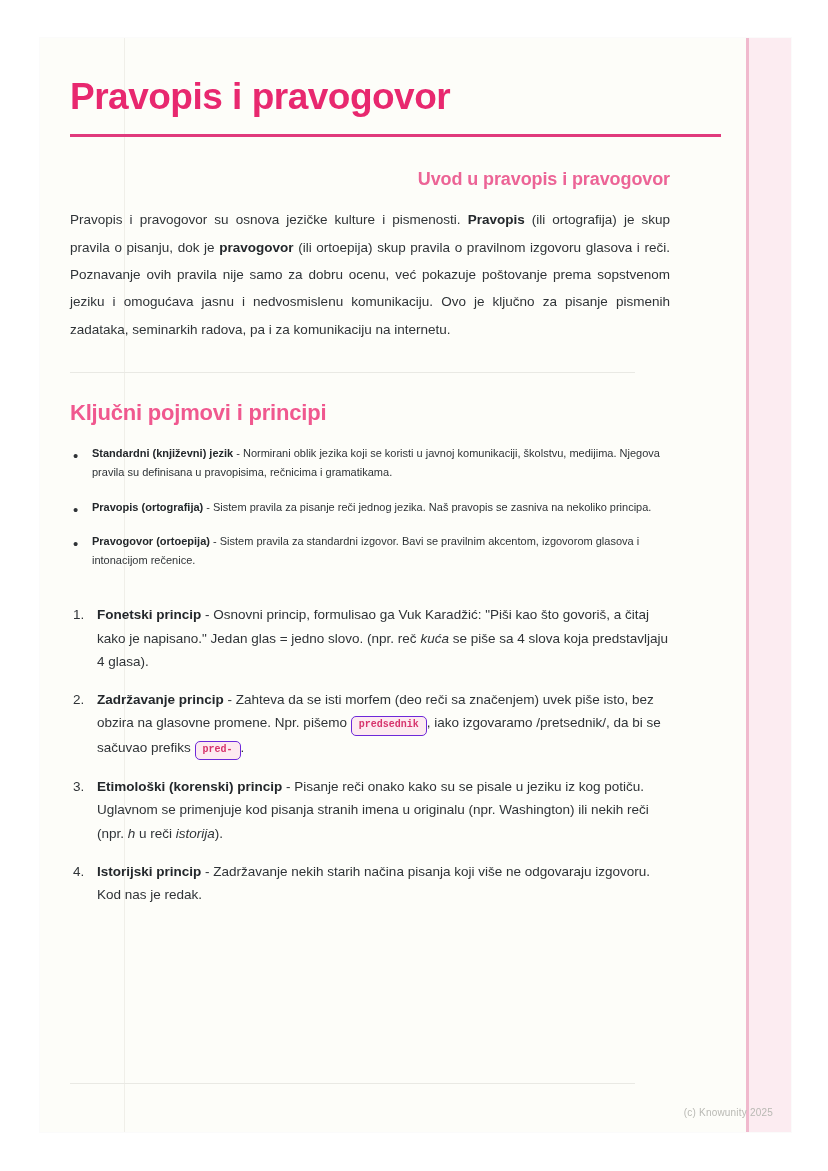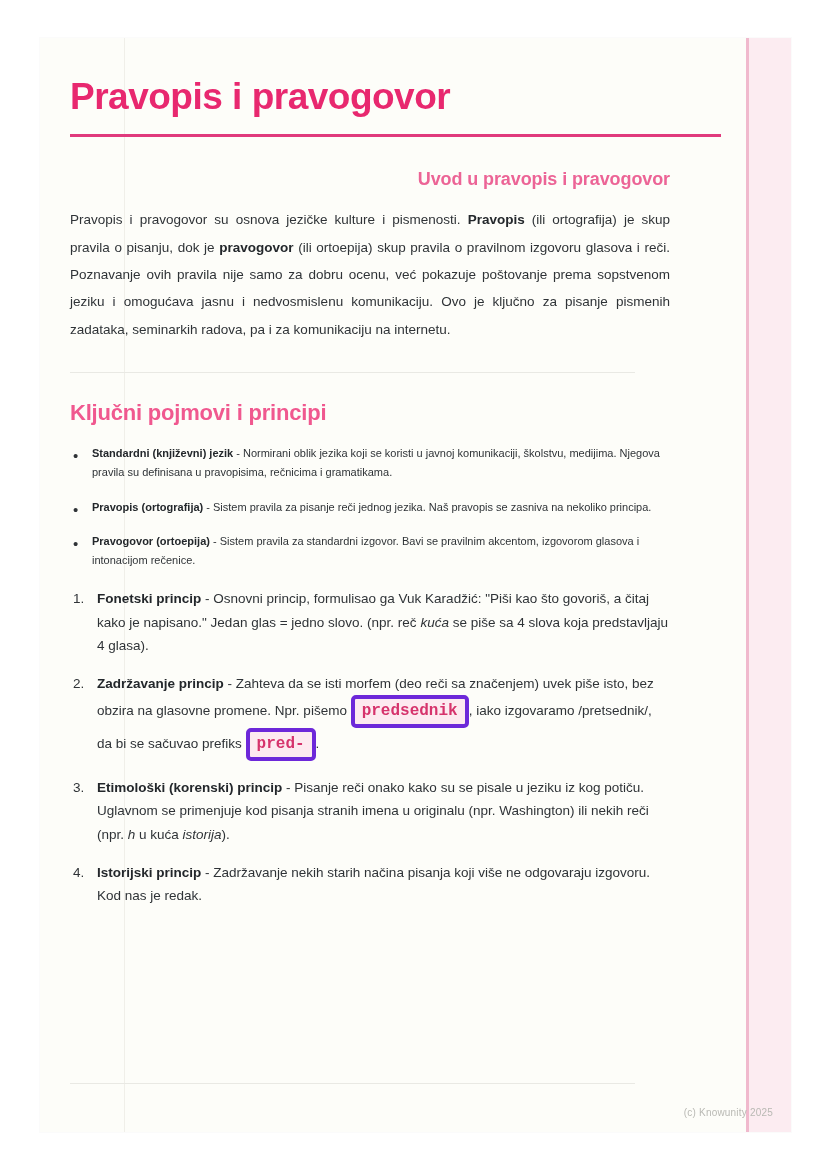--- a/index.html
+++ b/index.html
@@ -131,21 +131,21 @@
     list-style: none;
   }
   ul.bullets > li {
     position: relative;
     padding-left: 22px;
     margin-bottom: 16px;
     font-size: 11px;
     line-height: 1.72;
     color: #2f3337;
   }
-  ul.bullets > li:last-child { margin-bottom: 0; }
+  ul.bullets > li:last-child { margin-bottom: 16px; }
   ul.bullets > li::before {
     content: "\2022";
     position: absolute;
     left: 3px;
     top: -1px;
     color: #2f3337;
     font-size: 15px;
   }
 
   ol.numbers {
@@ -171,25 +171,25 @@
     top: 0;
     color: #2f3337;
   }
 
   b, strong { font-weight: bold; color: #23272b; }
   i, em { font-style: italic; }
 
   code.chip {
     display: inline-block;
     font-family: "Liberation Mono", monospace;
-    font-size: 16px;
+    font-size: 10px;
     font-weight: bold;
     color: #d6336c;
     background: #fdeaf0;
-    border: 4px solid #6d28d9;
+    border: 1px solid #6d28d9;
     border-radius: 5px;
     padding: 2px 7px 3px 7px;
     line-height: 1.25;
     vertical-align: baseline;
   }
 
   
   .footer-rule {
     position: absolute;
     left: 30px;
@@ -235,21 +235,21 @@
       <li><b>Pravogovor (ortoepija)</b><span> - Sistem pravila za standardni izgovor. Bavi se pravilnim akcentom, izgovorom glasova i intonacijom rečenice.</span></li>
     </ul>
 
 
     <ol class="numbers">
 
       <li><b>Fonetski princip</b><span> - Osnovni princip, formulisao ga Vuk Karadžić: "Piši kao što govoriš, a čitaj kako je napisano." Jedan glas = jedno slovo. (npr. reč </span><i>kuća</i><span> se piše sa 4 slova koja predstavljaju 4 glasa).</span></li>
 
       <li><b>Zadržavanje princip</b><span> - Zahteva da se isti morfem (deo reči sa značenjem) uvek piše isto, bez obzira na glasovne promene. Npr. pišemo </span><code class="chip">predsednik</code><span>, iako izgovaramo /pretsednik/, da bi se sačuvao prefiks </span><code class="chip">pred-</code><span>.</span></li>
 
-      <li><b>Etimološki (korenski) princip</b><span> - Pisanje reči onako kako su se pisale u jeziku iz kog potiču. Uglavnom se primenjuje kod pisanja stranih imena u originalu (npr. Washington) ili nekih reči (npr. </span><i>h</i><span> u kuća </span><i>istorija</i><span>).</span></li>
+      <li><b>Etimološki (korenski) princip</b><span> - Pisanje reči onako kako su se pisale u jeziku iz kog potiču. Uglavnom se primenjuje kod pisanja stranih imena u originalu (npr. Washington) ili nekih reči (npr. </span><i>h</i><span> u reči </span><i>istorija</i><span>).</span></li>
 
       <li><b>Istorijski princip</b><span> - Zadržavanje nekih starih načina pisanja koji više ne odgovaraju izgovoru. Kod nas je redak.</span></li>
 
     </ol>
 
   </div>
 
   <div class="footer-rule"></div>
   <div class="footer-text">(c) Knowunity 2025</div>
 

